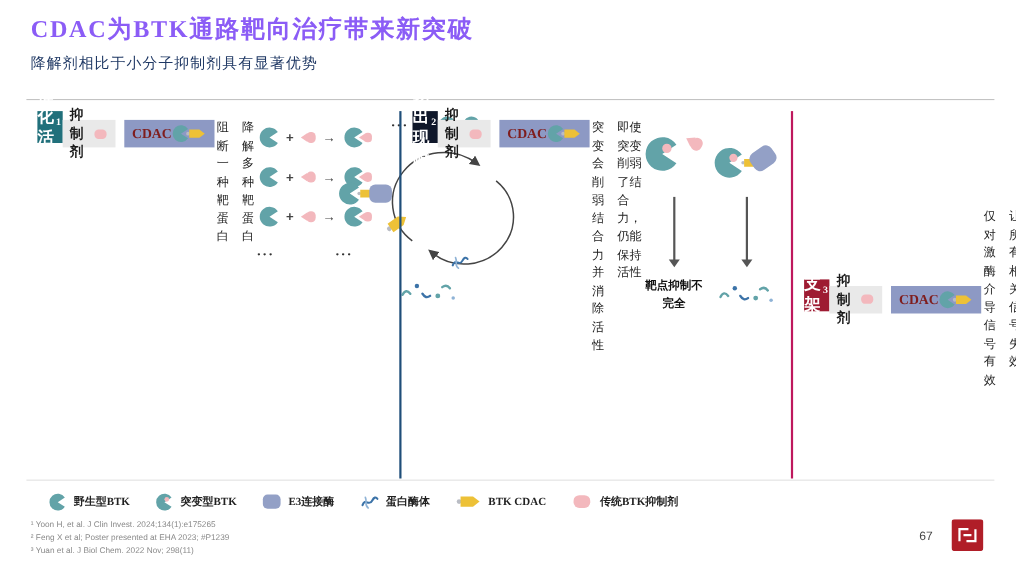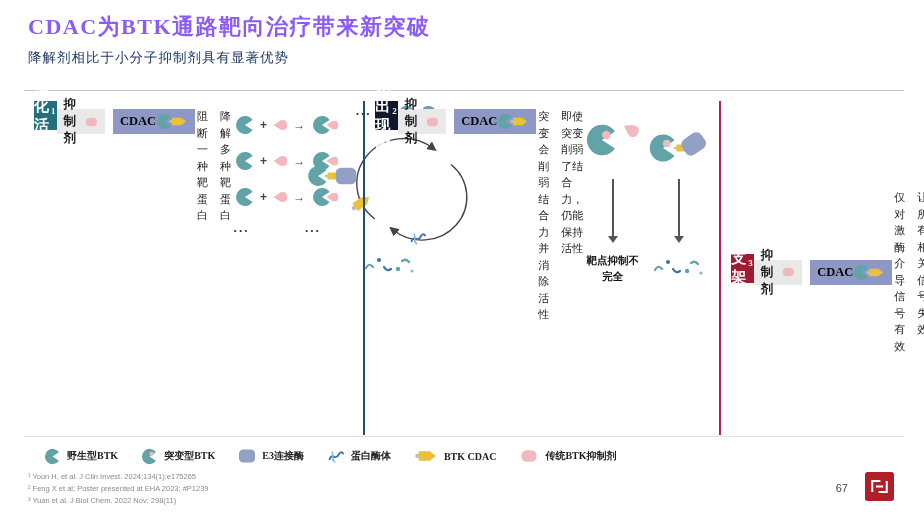--- a/index.html
+++ b/index.html
@@ -18,21 +18,21 @@
   .col.c2 { border-left:2px solid #1f4e79; }
   .col.c3 { border-left:2px solid #be185d;align-items:center; }
   .col-header { height:29px; display:flex; align-items:center; justify-content:center;
                 color:#fff; font-weight:700; font-size:15px; letter-spacing:1px; }
   .hsup { font-size:9px; transform:translateY(-5px); margin-left:1px; }
 
   .subrow { display:flex; gap:8px; margin-top:8px; }
   .sub { flex:1; height:25px; display:flex; align-items:center; justify-content:space-between;
          padding:0 7px; font-size:12.5px; font-weight:700; }
   .sub.inh { color:#1a1a1a; }
-  .sub.cdacbg { color:#000000; }
+  .sub.cdacbg { color:#7f1d1d; }
   .cdacic { display:flex; align-items:center; }
 
   .descrow { display:flex; gap:8px; margin-top:7px; }
   .desc { flex:1; font-size:11px; line-height:1.5; color:#222; padding:0 2px; min-height:42px; }
 
   .diarow { display:flex; gap:8px; flex:1; margin-top:2px; }
   .half { flex:1; position:relative; padding-top:6px; }
   .vflow { display:flex; flex-direction:column; align-items:center; }
   .pm18 { width:17px; height:17px; color:#62a3a8; }
   .pm20 { width:20px; height:20px; color:#62a3a8; }

